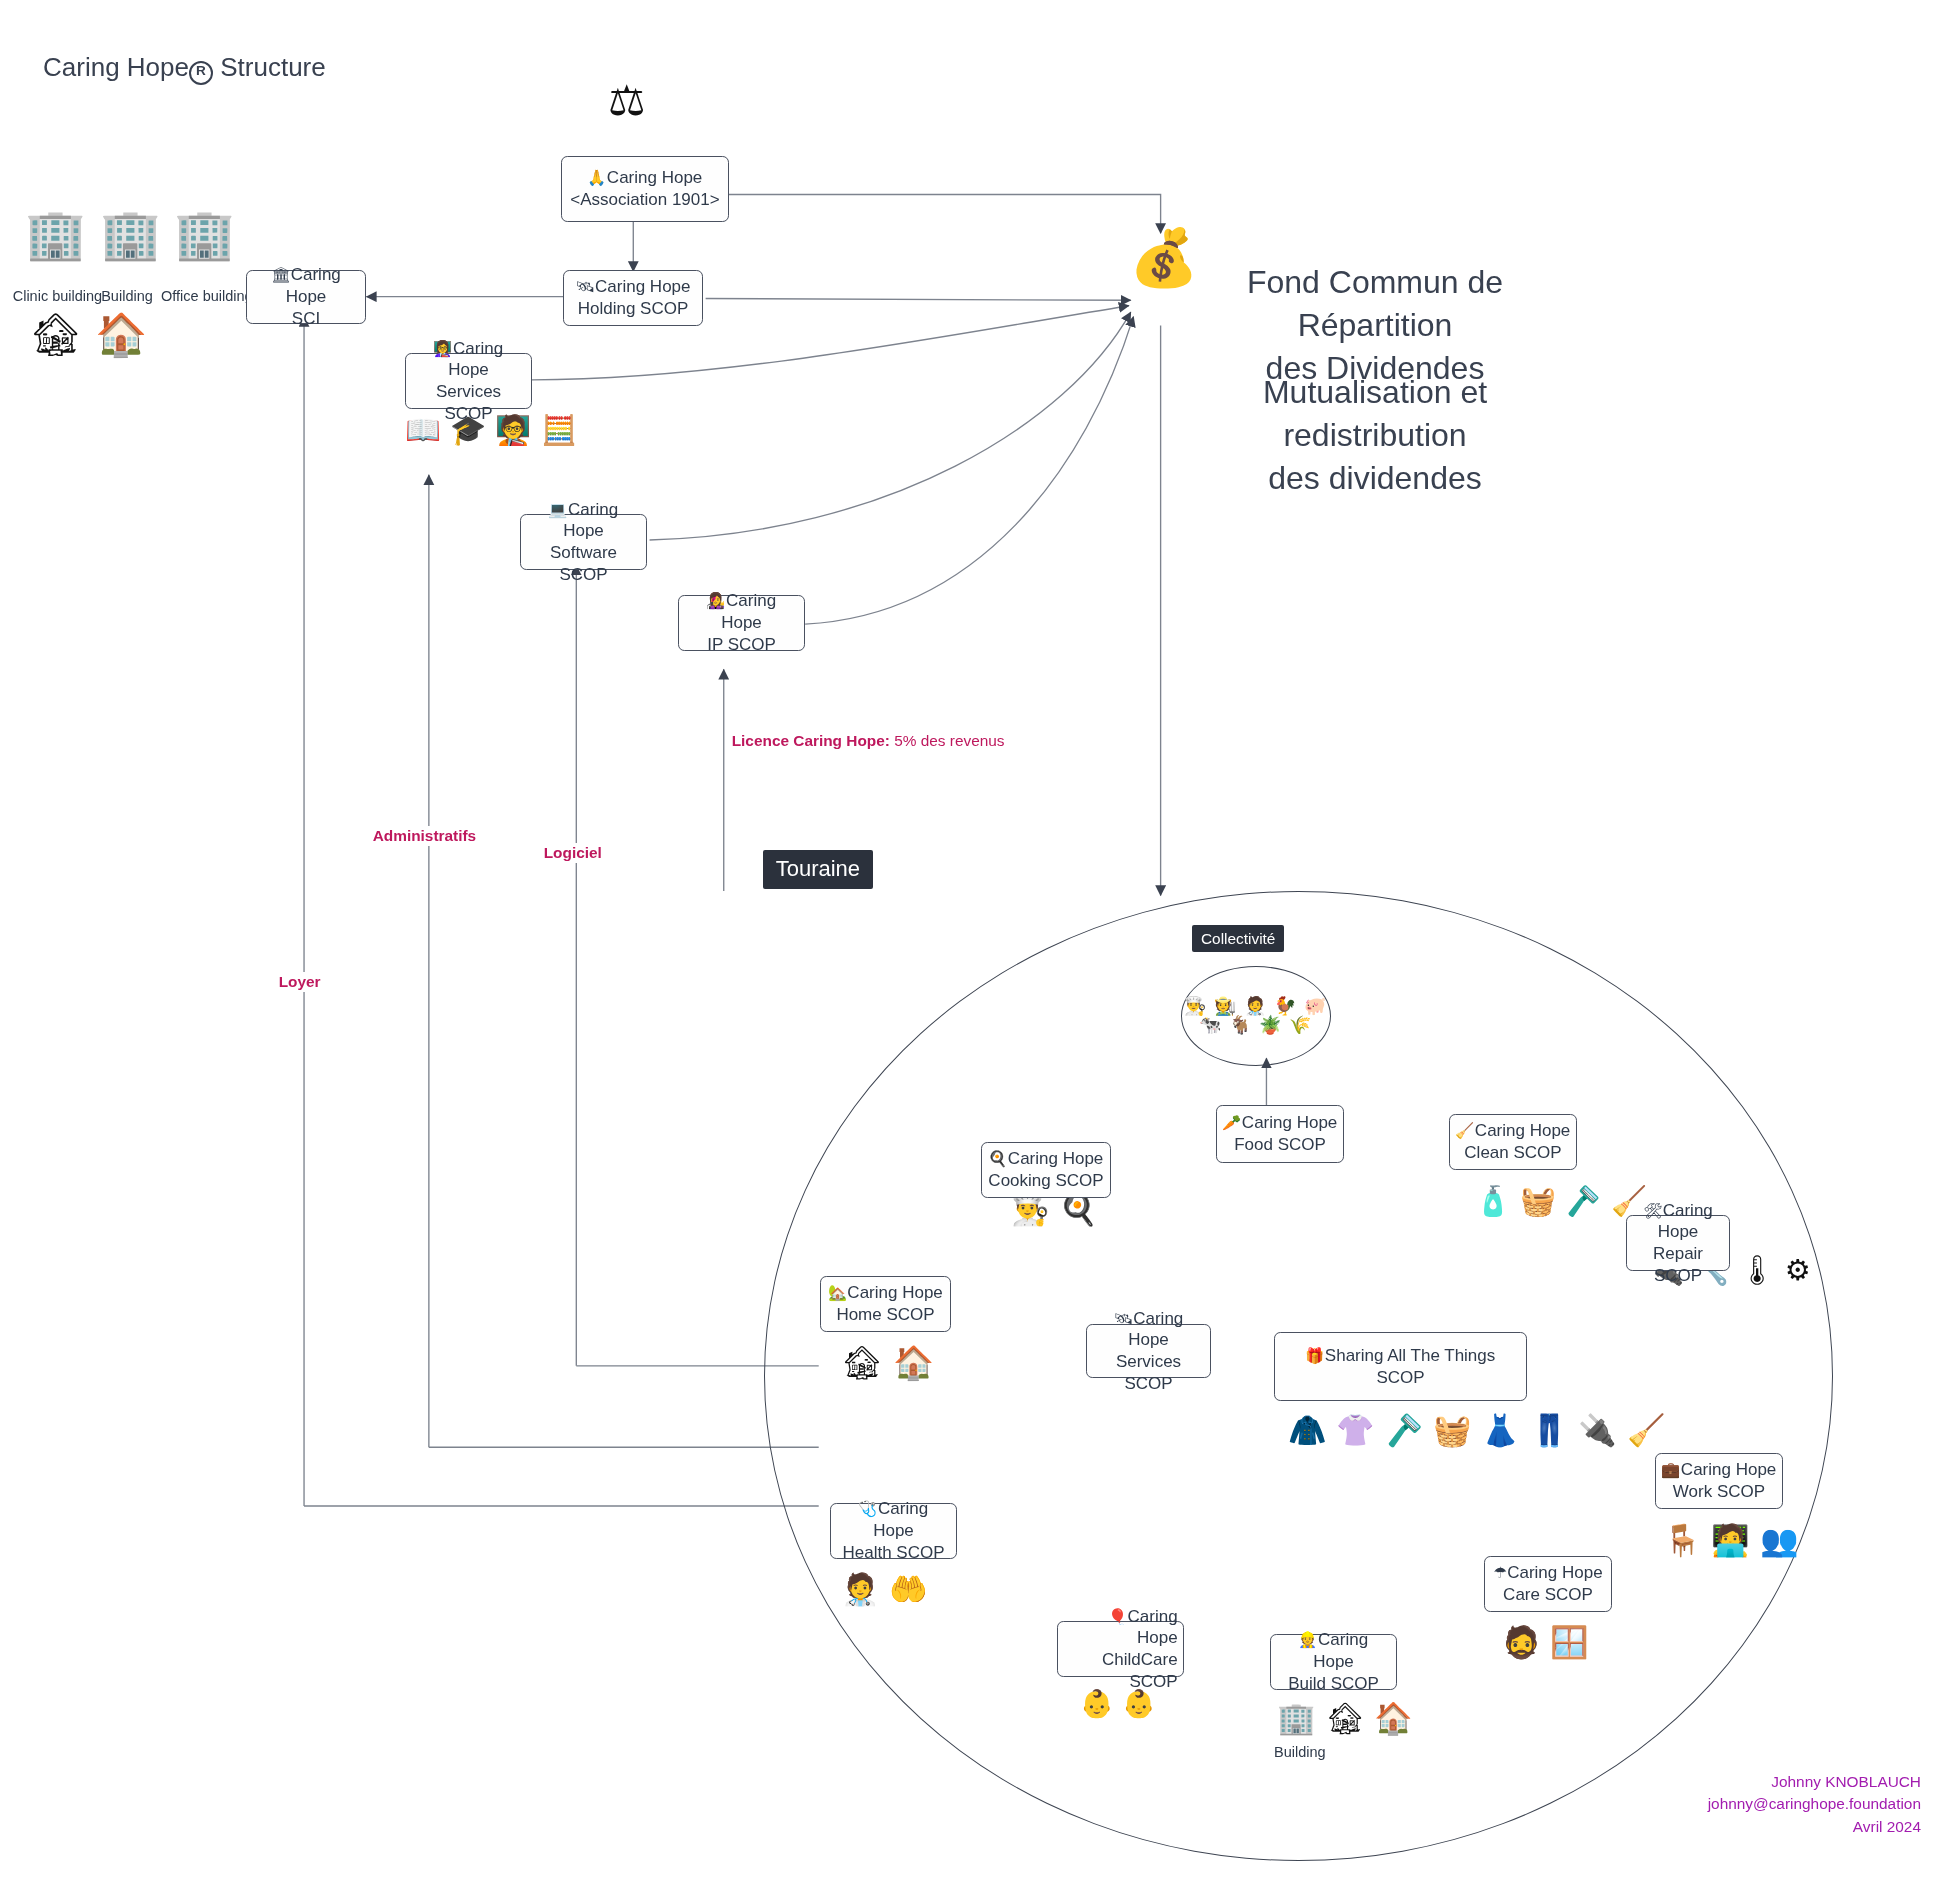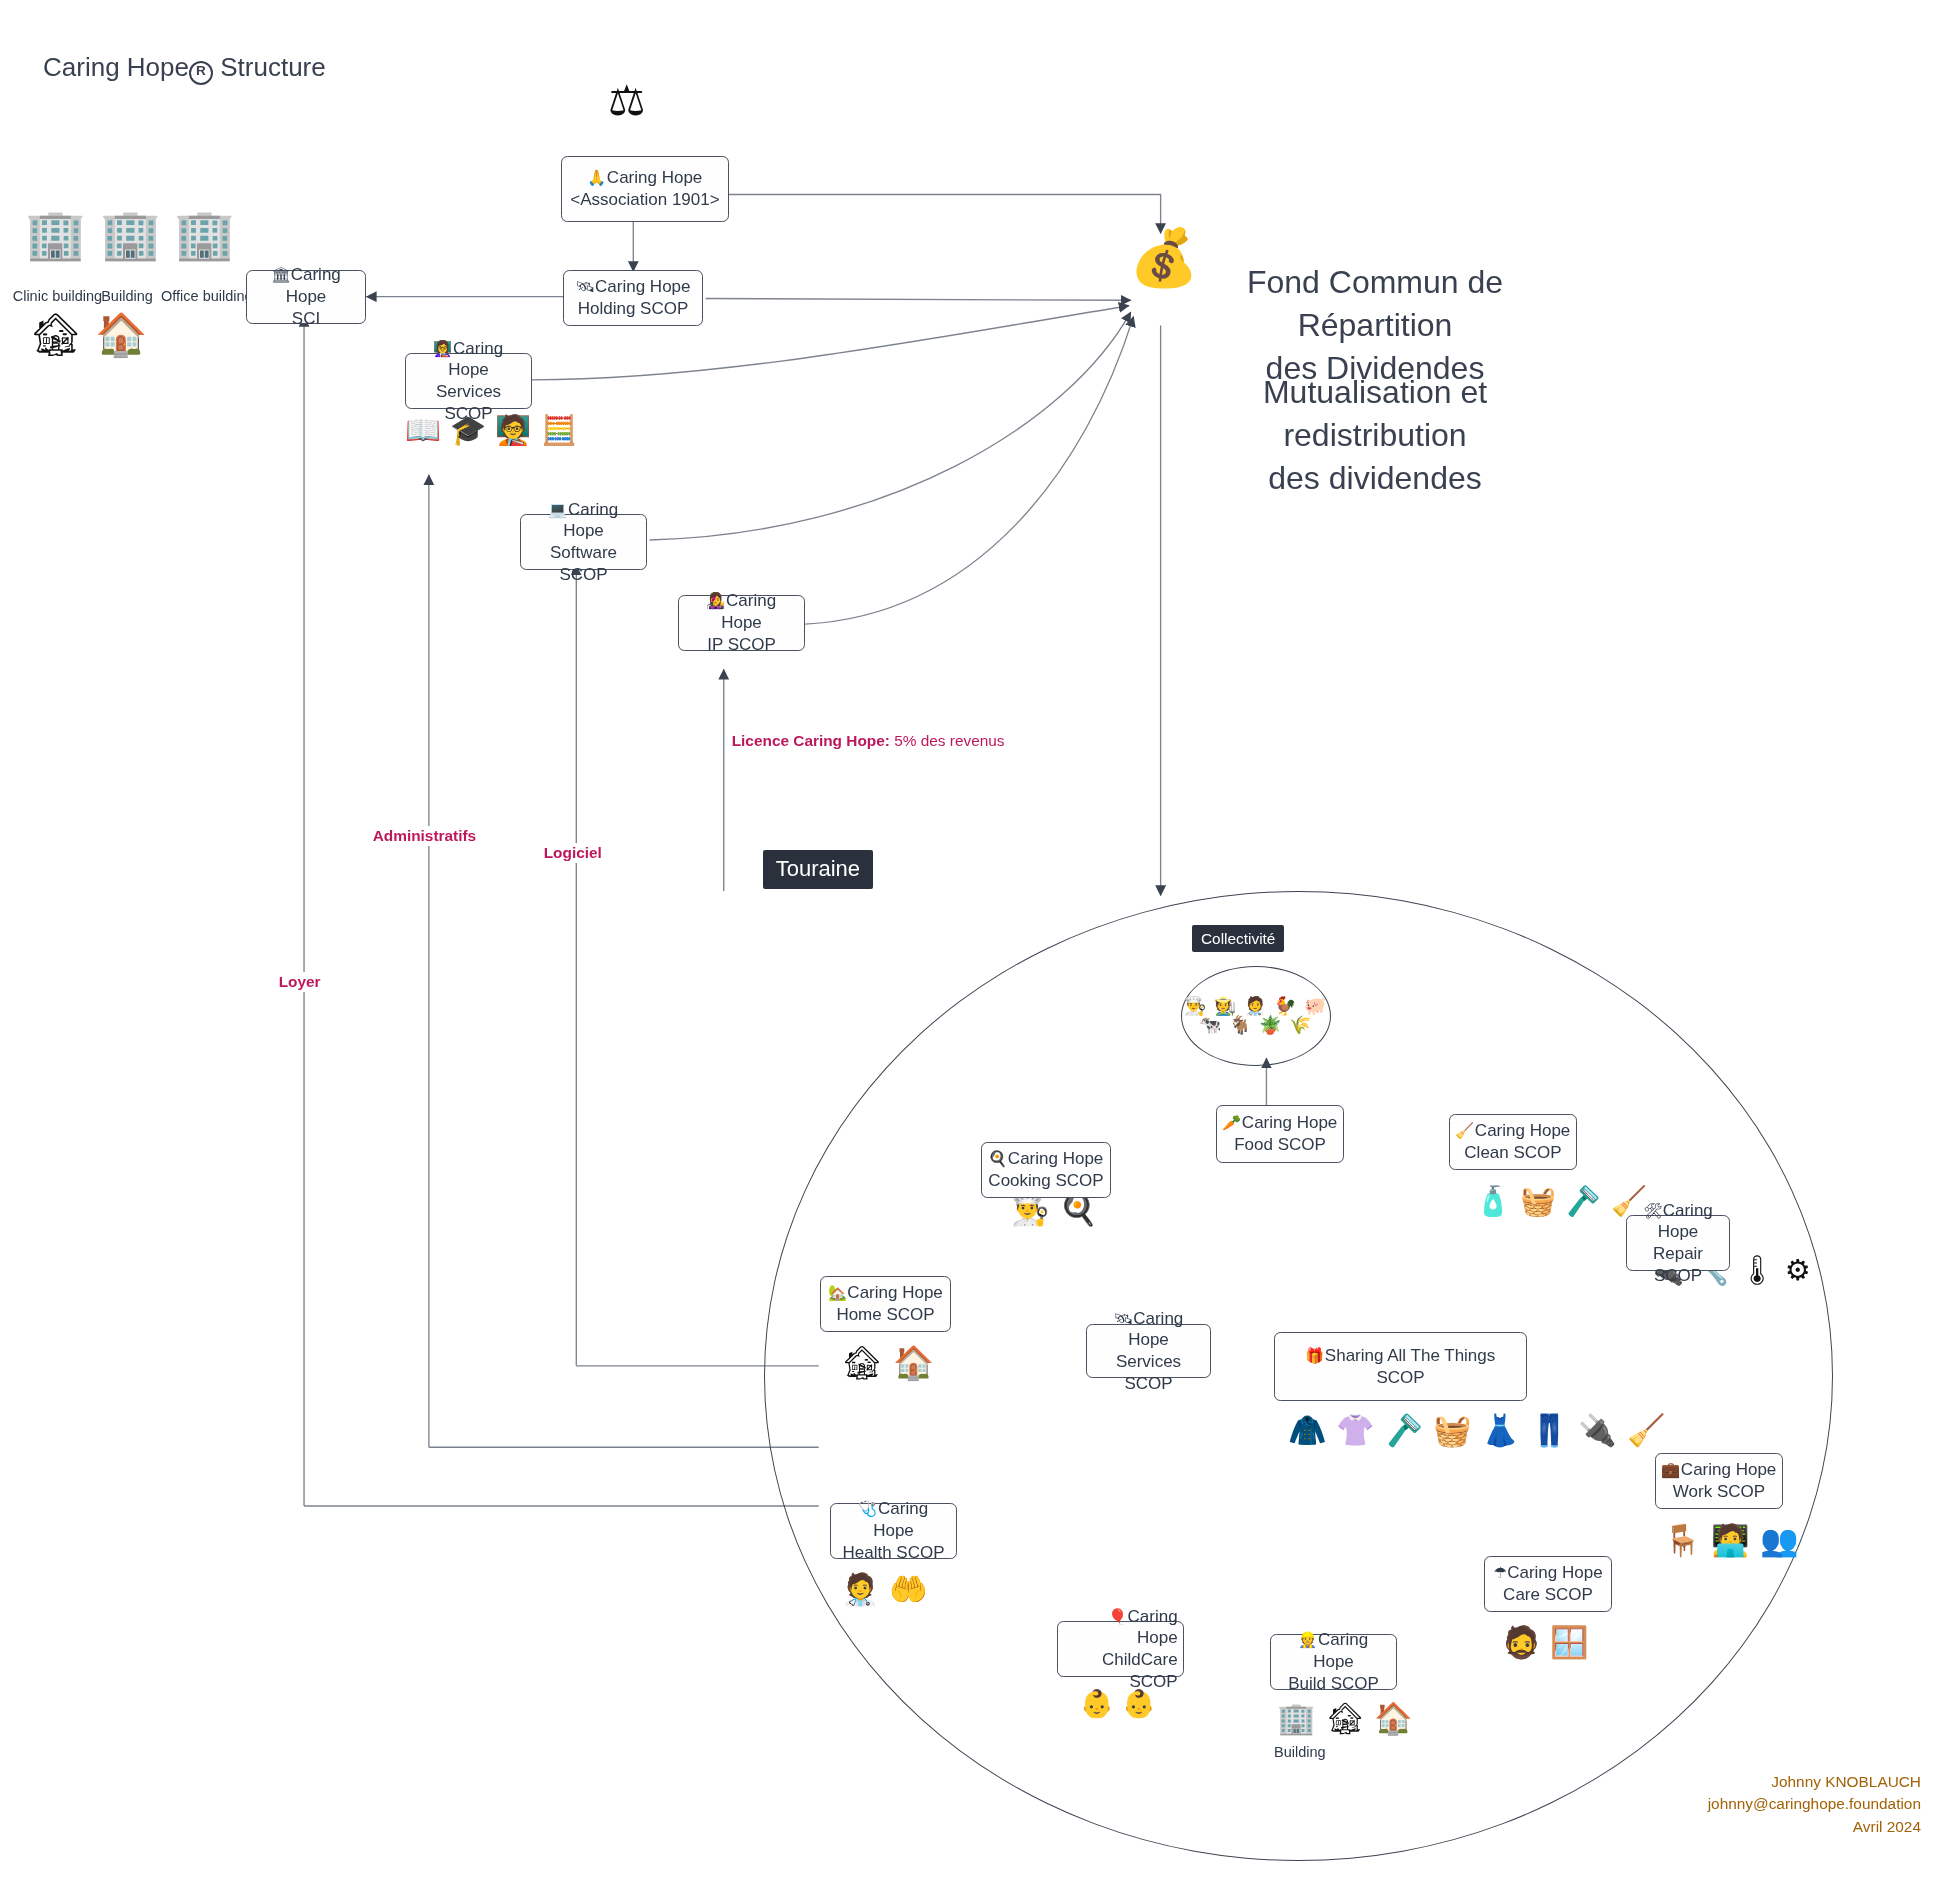--- a/index.html
+++ b/index.html
@@ -156,21 +156,21 @@
     color: #111;
     z-index: 6;
     line-height: 1;
   }
   .footer {
     position: absolute;
     right: 33px;
     bottom: 47px;
     text-align: right;
     font-size: 15.4px;
-    color: #a16207;
+    color: #a21caf;
     line-height: 1.45;
     white-space: pre-line;
   }
   .glyph-row {
     position: absolute;
     font-family: "DejaVu Sans", sans-serif;
     color: #111;
     z-index: 4;
     white-space: nowrap;
     line-height: 1.15;

